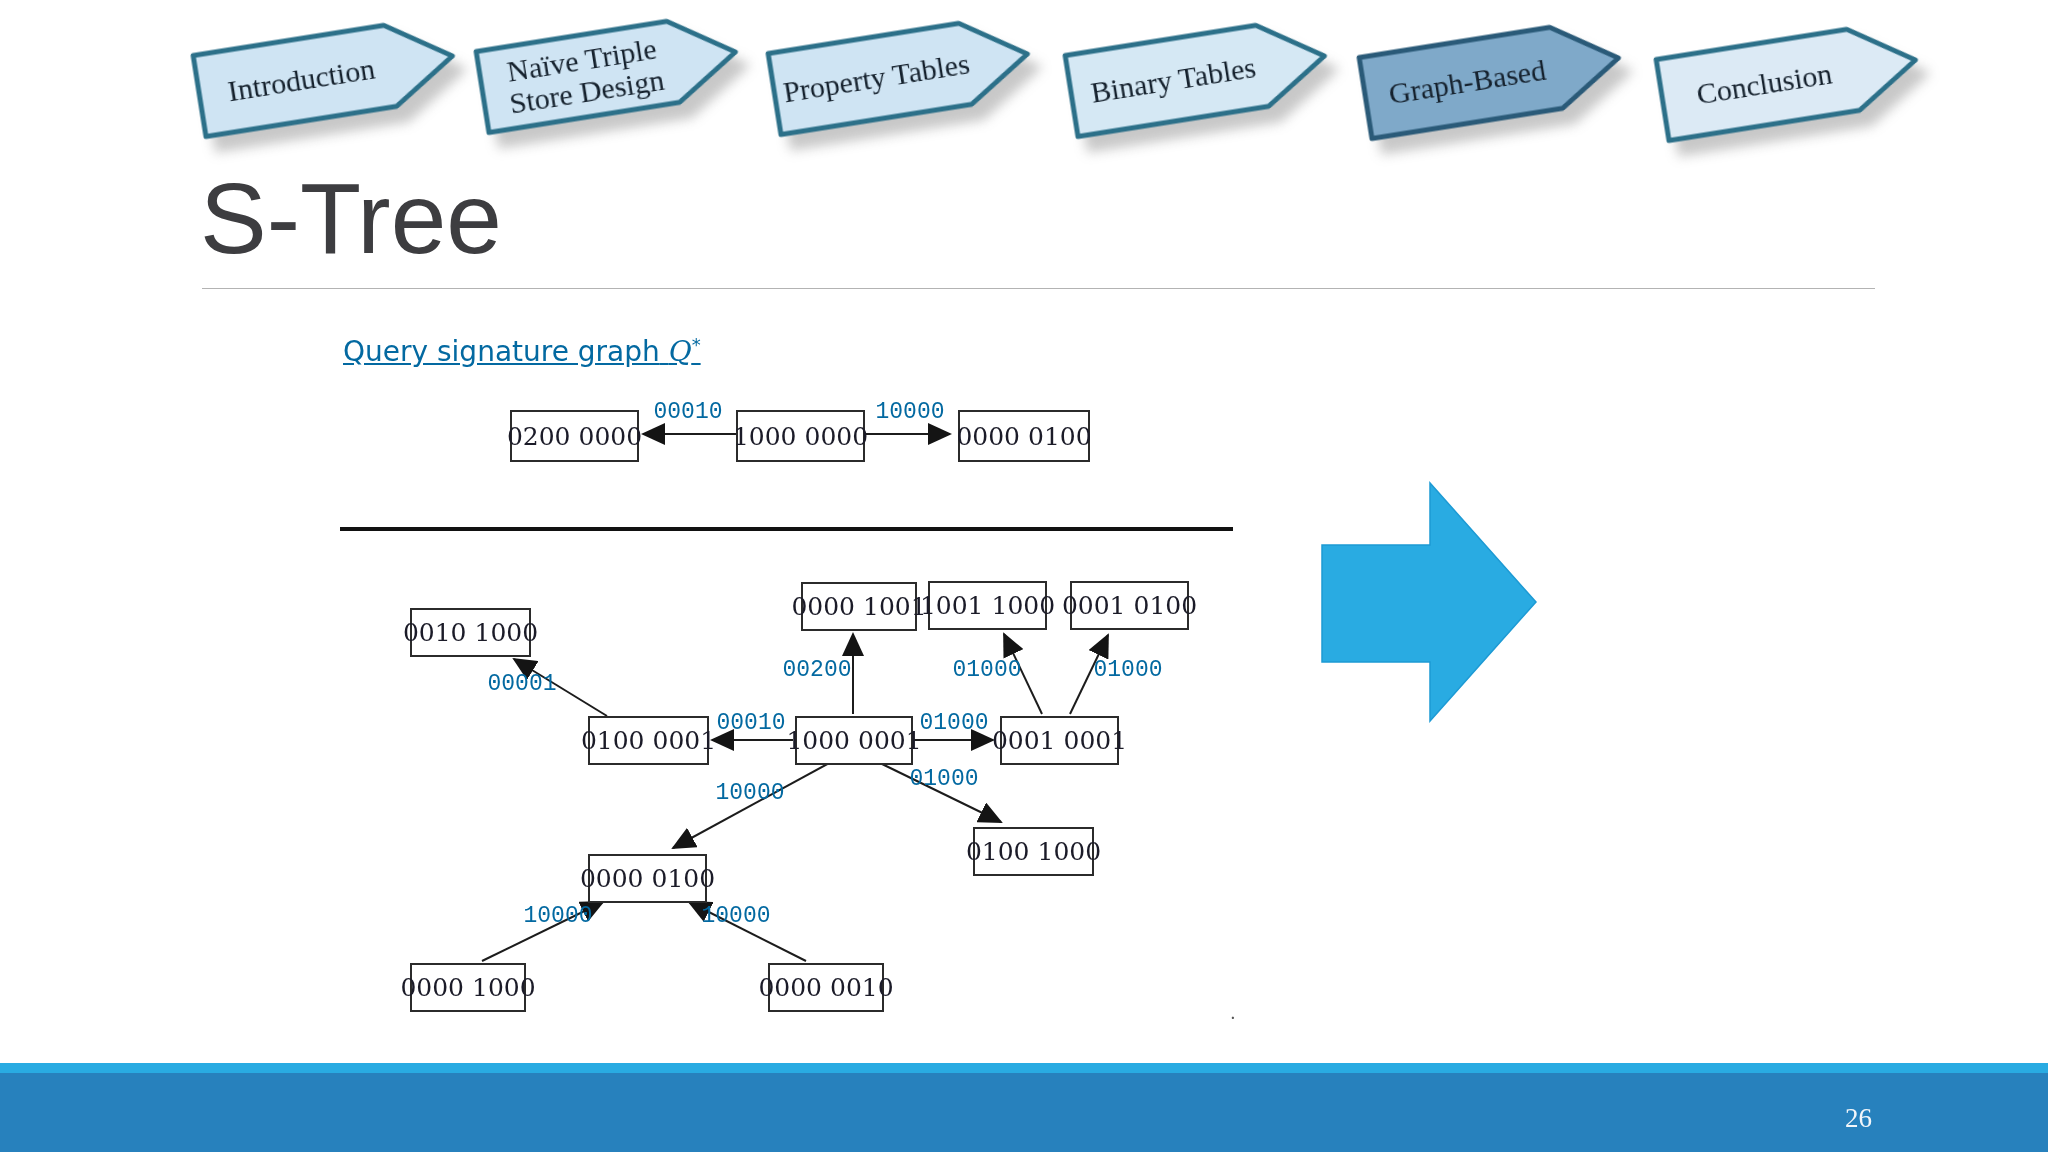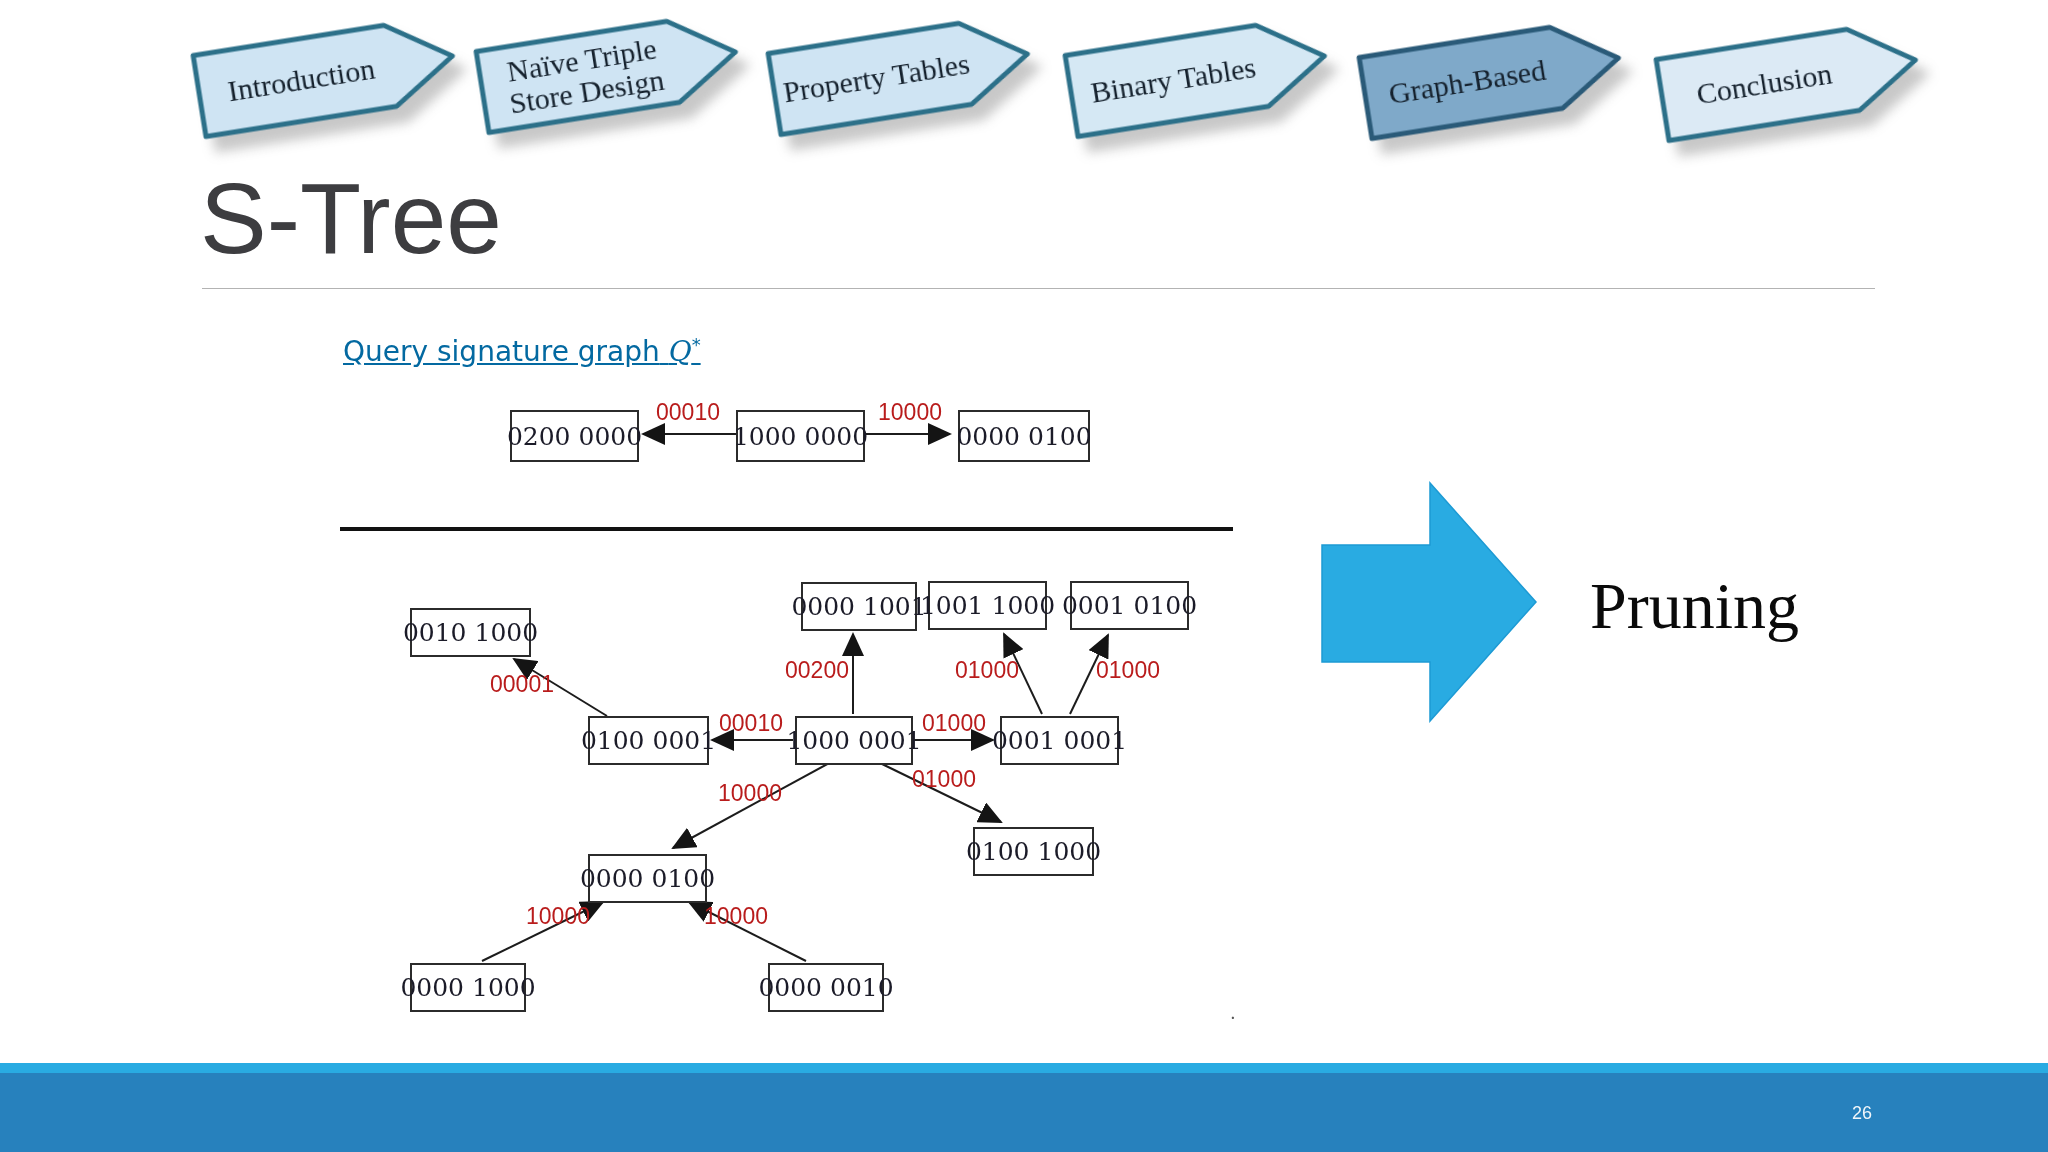--- a/index.html
+++ b/index.html
@@ -22,35 +22,35 @@
 
   
   .dg-label{position:absolute;font-family:"DejaVu Sans",sans-serif;font-size:28px;color:#0369a1;text-decoration:underline;}
   .dg-label i{font-family:"DejaVu Serif",serif;font-style:italic;}
   .dg-label sup{font-size:18px;}
   .node{position:absolute;height:45px;border:2px solid #2b2b2b;background:#fff;
         display:flex;align-items:center;justify-content:center;
         font-family:"DejaVu Serif",serif;font-size:25px;color:#1b1b28;white-space:nowrap;}
   .qnode{height:48px;}
   .edge-label{position:absolute;transform:translateX(-50%);
-              font-family:Liberation Sans, sans-serif;font-size:23px;color:#b91c1c;white-space:nowrap;}
+              font-family:Liberation Mono, monospace;font-size:23px;color:#0369a1;white-space:nowrap;}
   .thick-rule{position:absolute;left:340px;top:527px;width:893px;height:4px;background:#111;}
   #edges{position:absolute;left:0;top:0;pointer-events:none;}
 
   
   .pruning{position:absolute;left:1590px;top:568px;font-family:"Liberation Serif",serif;
            font-size:66px;color:#0a0a0a;}
   .stray-dot{position:absolute;left:1230px;top:1002px;font-size:18px;color:#555;
              font-family:"DejaVu Serif",serif;}
 
   
   .footer-stripe{position:absolute;left:0;top:1063px;width:2048px;height:10px;background:#29abe2;}
   .footer-bar{position:absolute;left:0;top:1073px;width:2048px;height:79px;background:#2781bd;}
-  .page-number{position:absolute;top:1103px;right:176px;color:#f2f6fa;font-size:18px;
-               font-family:Liberation Sans, sans-serif;}
+  .page-number{position:absolute;top:1103px;right:176px;color:#f2f6fa;font-size:27px;
+               font-family:Liberation Serif, serif;}
 </style>
 </head>
 <body>
 
 <div id="slide">
 
   <div class="nav-arrow" style="left:195px;top:32px">
     <svg viewBox="0 0 262 88" preserveAspectRatio="none">
       <path d="M3,3 H196 L259,44 L196,85 H3 Z" stroke="#2C7089" stroke-width="5" stroke-linejoin="round" fill="#CFE4F3"></path>
     </svg>
@@ -153,21 +153,20 @@
   <span class="edge-label" style="left:751px;top:710px">00010</span>
   <span class="edge-label" style="left:954px;top:710px">01000</span>
   <span class="edge-label" style="left:750px;top:780px">10000</span>
   <span class="edge-label" style="left:944px;top:766px">01000</span>
   <span class="edge-label" style="left:558px;top:903px">10000</span>
   <span class="edge-label" style="left:736px;top:903px">10000</span>
 
   <svg width="2048" height="1152" viewBox="0 0 2048 1152" style="position:absolute;left:0;top:0;pointer-events:none">
     <polygon points="1322,545 1430,545 1430,483 1536,602 1430,721 1430,662 1322,662" stroke="#1d9ad4" stroke-width="1.5" fill="#29ABE2"></polygon>
   </svg>
-  <div class="pruning">Pruning</div>
 
   <span class="stray-dot">.</span>
 
   <div class="footer-stripe"></div>
   <div class="footer-bar"></div>
   <div class="page-number">26</div>
 
 </div>
 
 </body></html>

